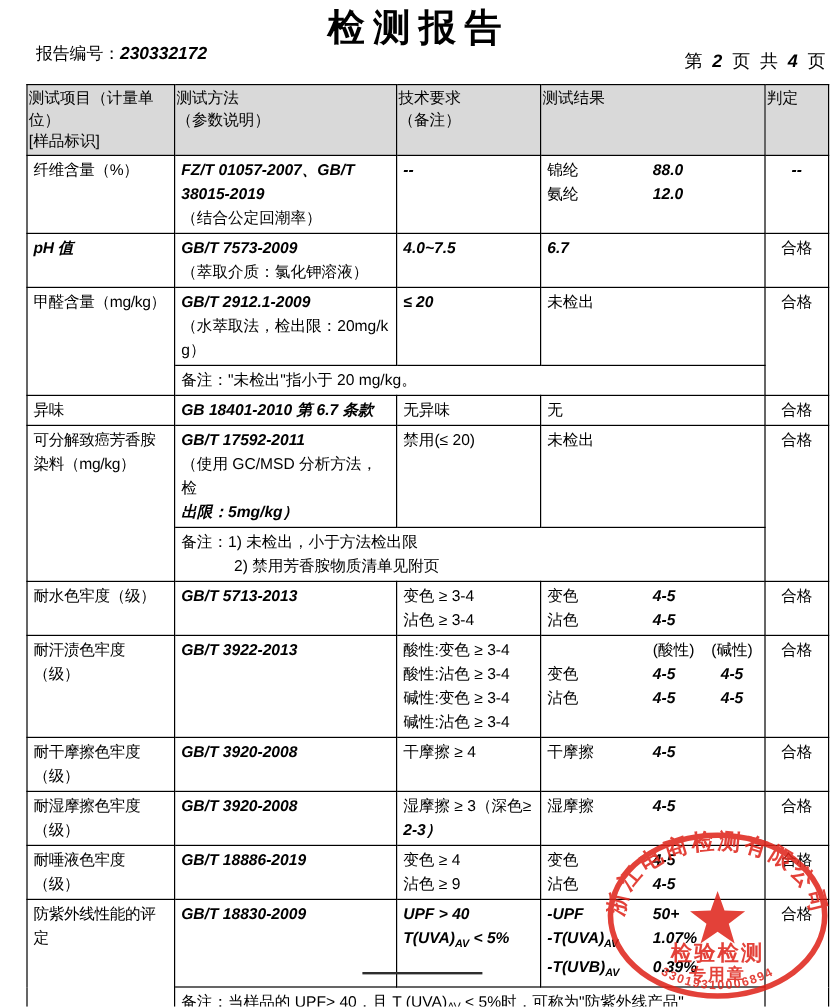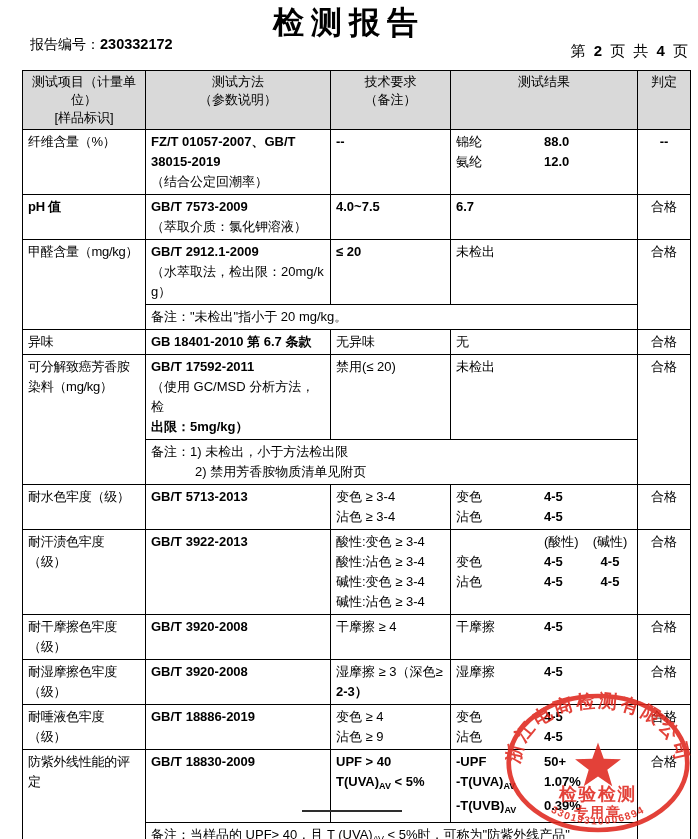--- a/index.html
+++ b/index.html
@@ -4,27 +4,27 @@
 <style>
   html,body{margin:0;padding:0;background:#fff;}
   .page{position:relative;width:698px;height:839px;background:#fff;overflow:hidden;
         font-family:"Liberation Sans",sans-serif;color:#000;font-size:13px;}
   .title{position:absolute;top:2px;left:0;width:100%;text-align:center;margin:0;
          font-family:"DejaVu Serif",serif;font-size:31px;font-weight:bold;letter-spacing:7px;}
   .meta{position:absolute;left:30px;top:36px;font-size:14px;}
   .meta .b{font-size:14.5px;}
   .pageind{position:absolute;right:8px;top:42px;font-size:15px;letter-spacing:2px;}
   .pageind .b{font-size:15px;}
-  .b{font-weight:bold;}
+  .b{font-weight:bold;font-style:italic;}
   table.report{position:absolute;left:22px;top:70px;width:668px;border-collapse:collapse;
                table-layout:fixed;}
   table.report th, table.report td{border:1px solid #000;vertical-align:top;
                padding:2px 5px;line-height:20px;font-weight:normal;font-size:13px;
                overflow:hidden;word-break:break-all;}
-  table.report th{background:#d9d9d9;text-align:center;line-height:18px;padding:2px 1px;}
+  table.report th{background:#d9d9d9;text-align:left;line-height:18px;padding:2px 1px;}
   td.c-item{font-size:12.5px;letter-spacing:-0.3px;padding-left:4px;padding-right:2px;}
   td.c-verdict{text-align:center;}
   td.c-remark div + div{padding-left:44px;}
   .res-line{display:flex;}
   .res-l{width:88px;flex:none;}
   .res-v1{width:48px;flex:none;text-align:left;}
   .res-v2{width:36px;flex:none;text-align:center;}
   sub{font-size:9px;vertical-align:-3px;}
   .end-line{position:absolute;left:302px;top:810px;width:100px;border-top:2px solid #2e2e2e;}
   .stamp{position:absolute;left:505px;top:687px;width:186px;height:152px;opacity:0.87;}

